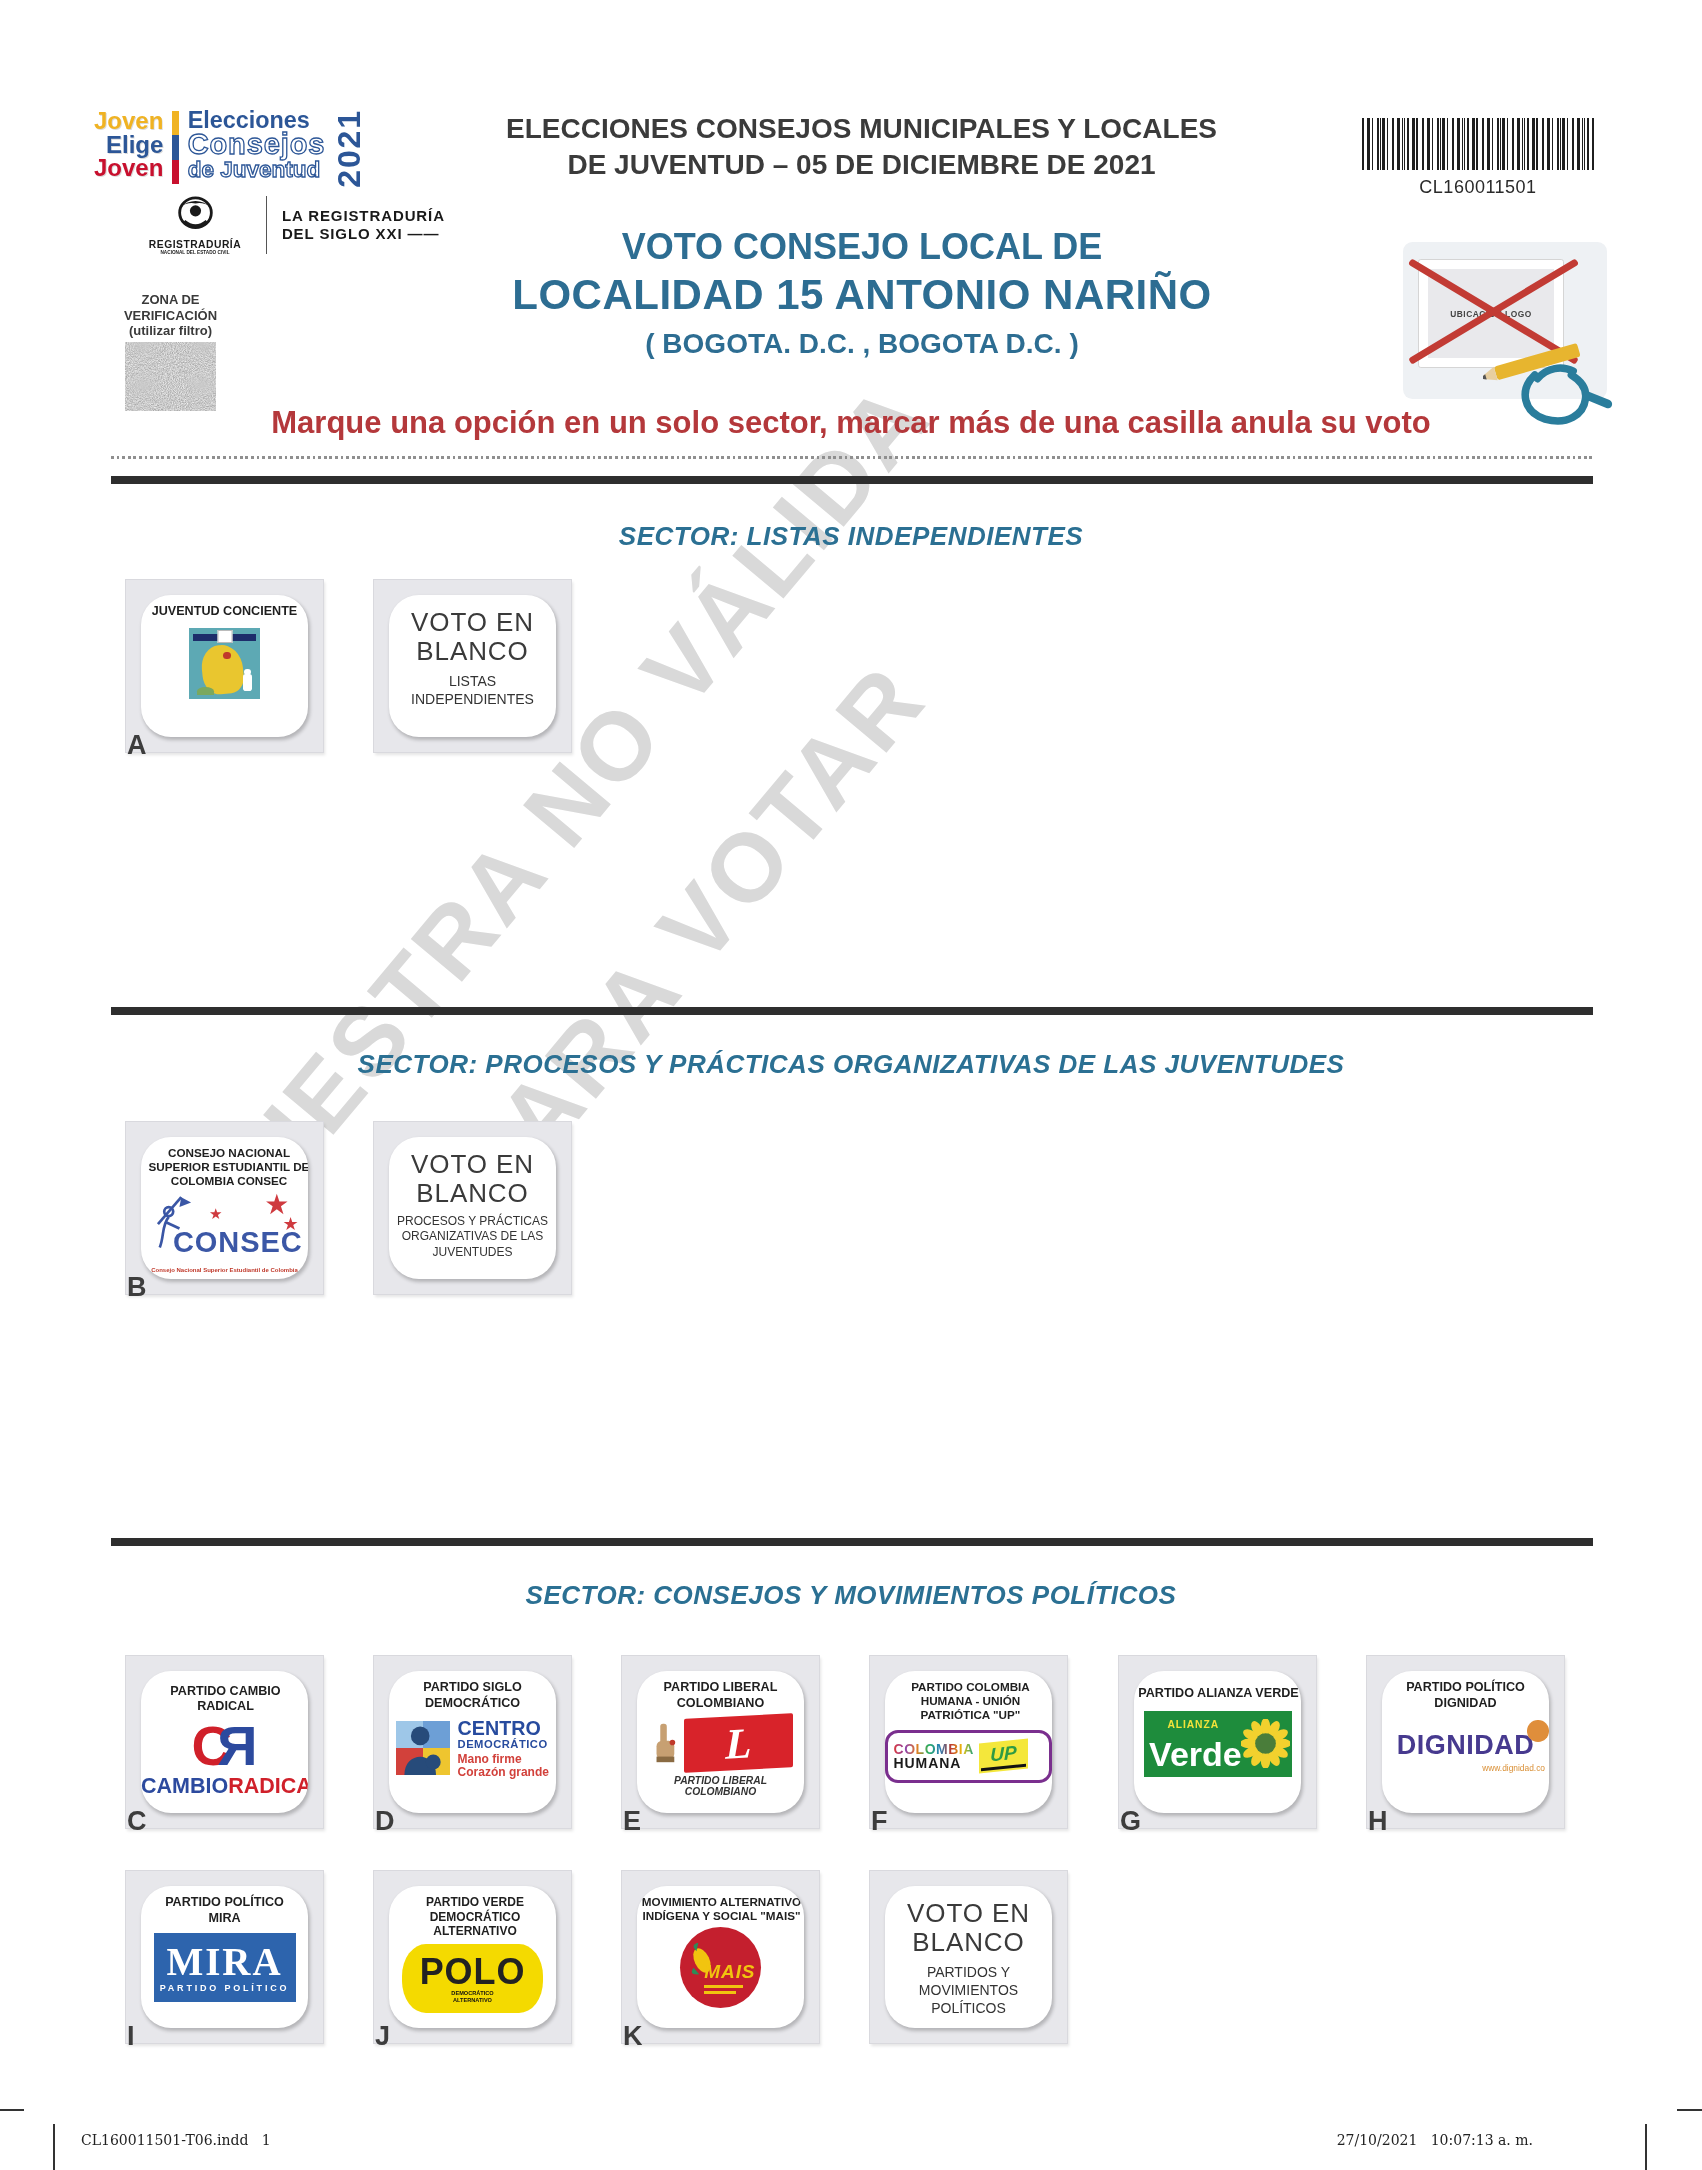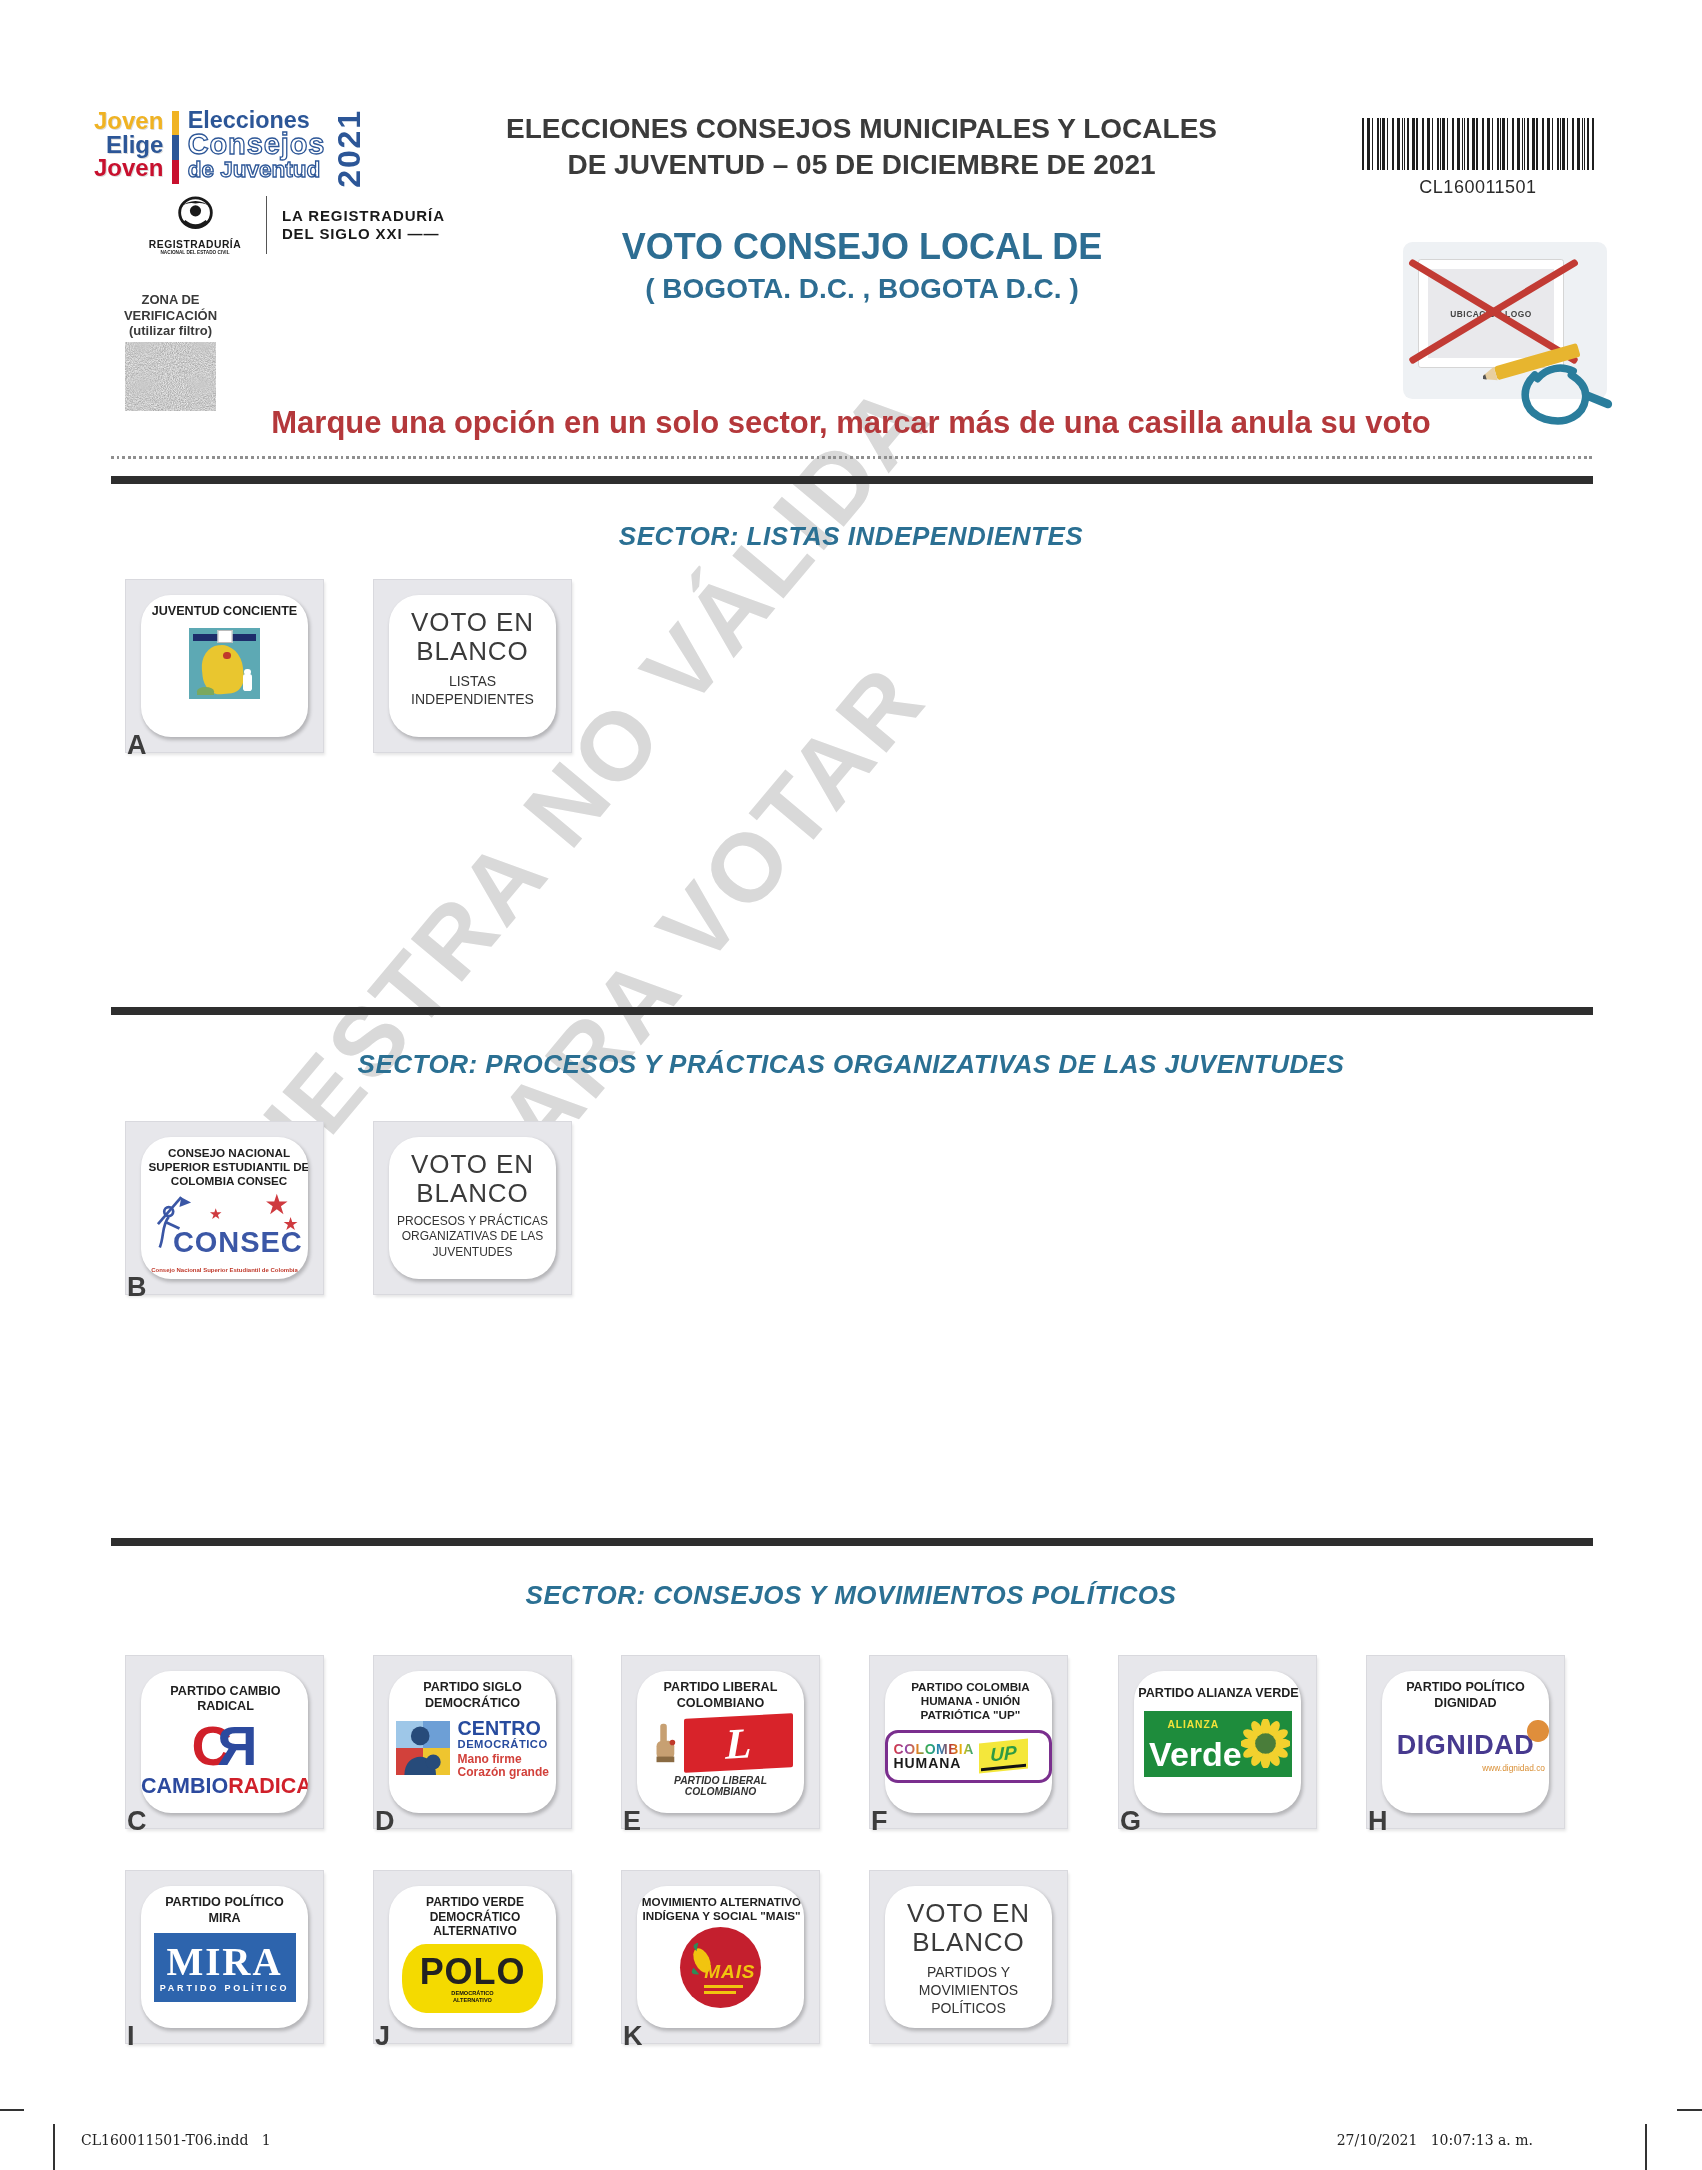--- a/index.html
+++ b/index.html
@@ -224,20 +224,21 @@
       <filter id="noise">
           <feTurbulence type="fractalNoise" baseFrequency="0.95" numOctaves="2" stitchTiles="stitch"></feTurbulence>
         <feColorMatrix type="matrix" values="0 0 0 0 0.25  0 0 0 0 0.25  0 0 0 0 0.25  0 0 0 0.9 0"></feColorMatrix>
         </filter>
       <rect width="97" height="74" filter="url(#noise)"></rect>
     </svg>
   </div>
 
   <div class="z b-title">
     <div class="t1">VOTO CONSEJO LOCAL DE</div>
+    <div class="t2">LOCALIDAD 15 ANTONIO NARIÑO</div>
     <div class="t3">( BOGOTA. D.C. , BOGOTA D.C. )</div>
   </div>
 
   <div class="z illus">
     <div class="card">
       <div class="ph">UBICACIÓN LOGO</div>
     </div>
     <div class="x1"></div>
     <div class="x2"></div>
     <svg class="hand" width="141" height="122" viewBox="0 0 150 130">

